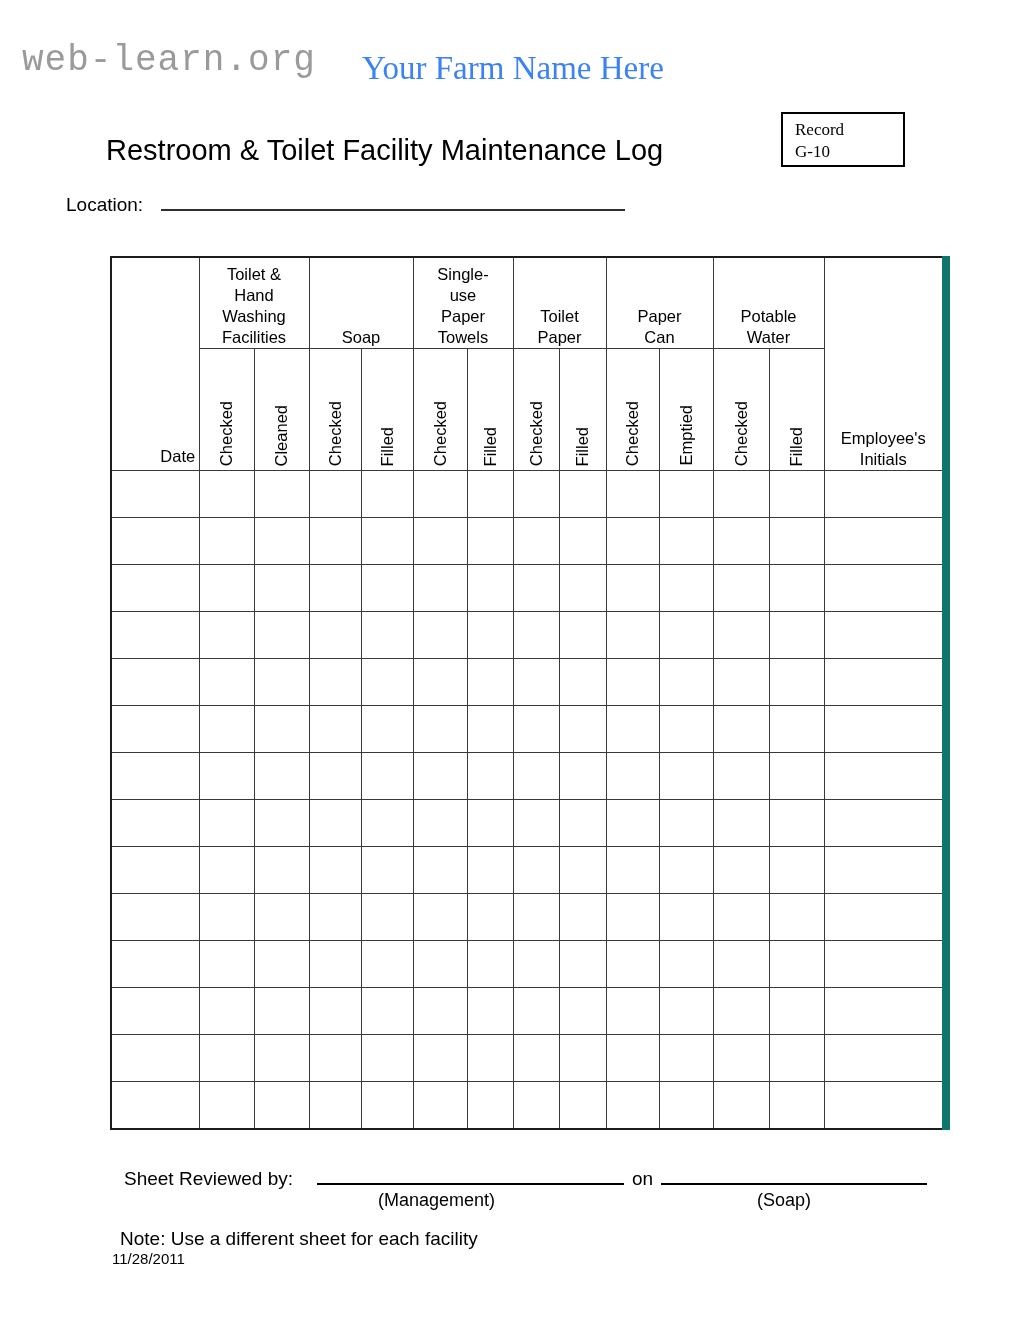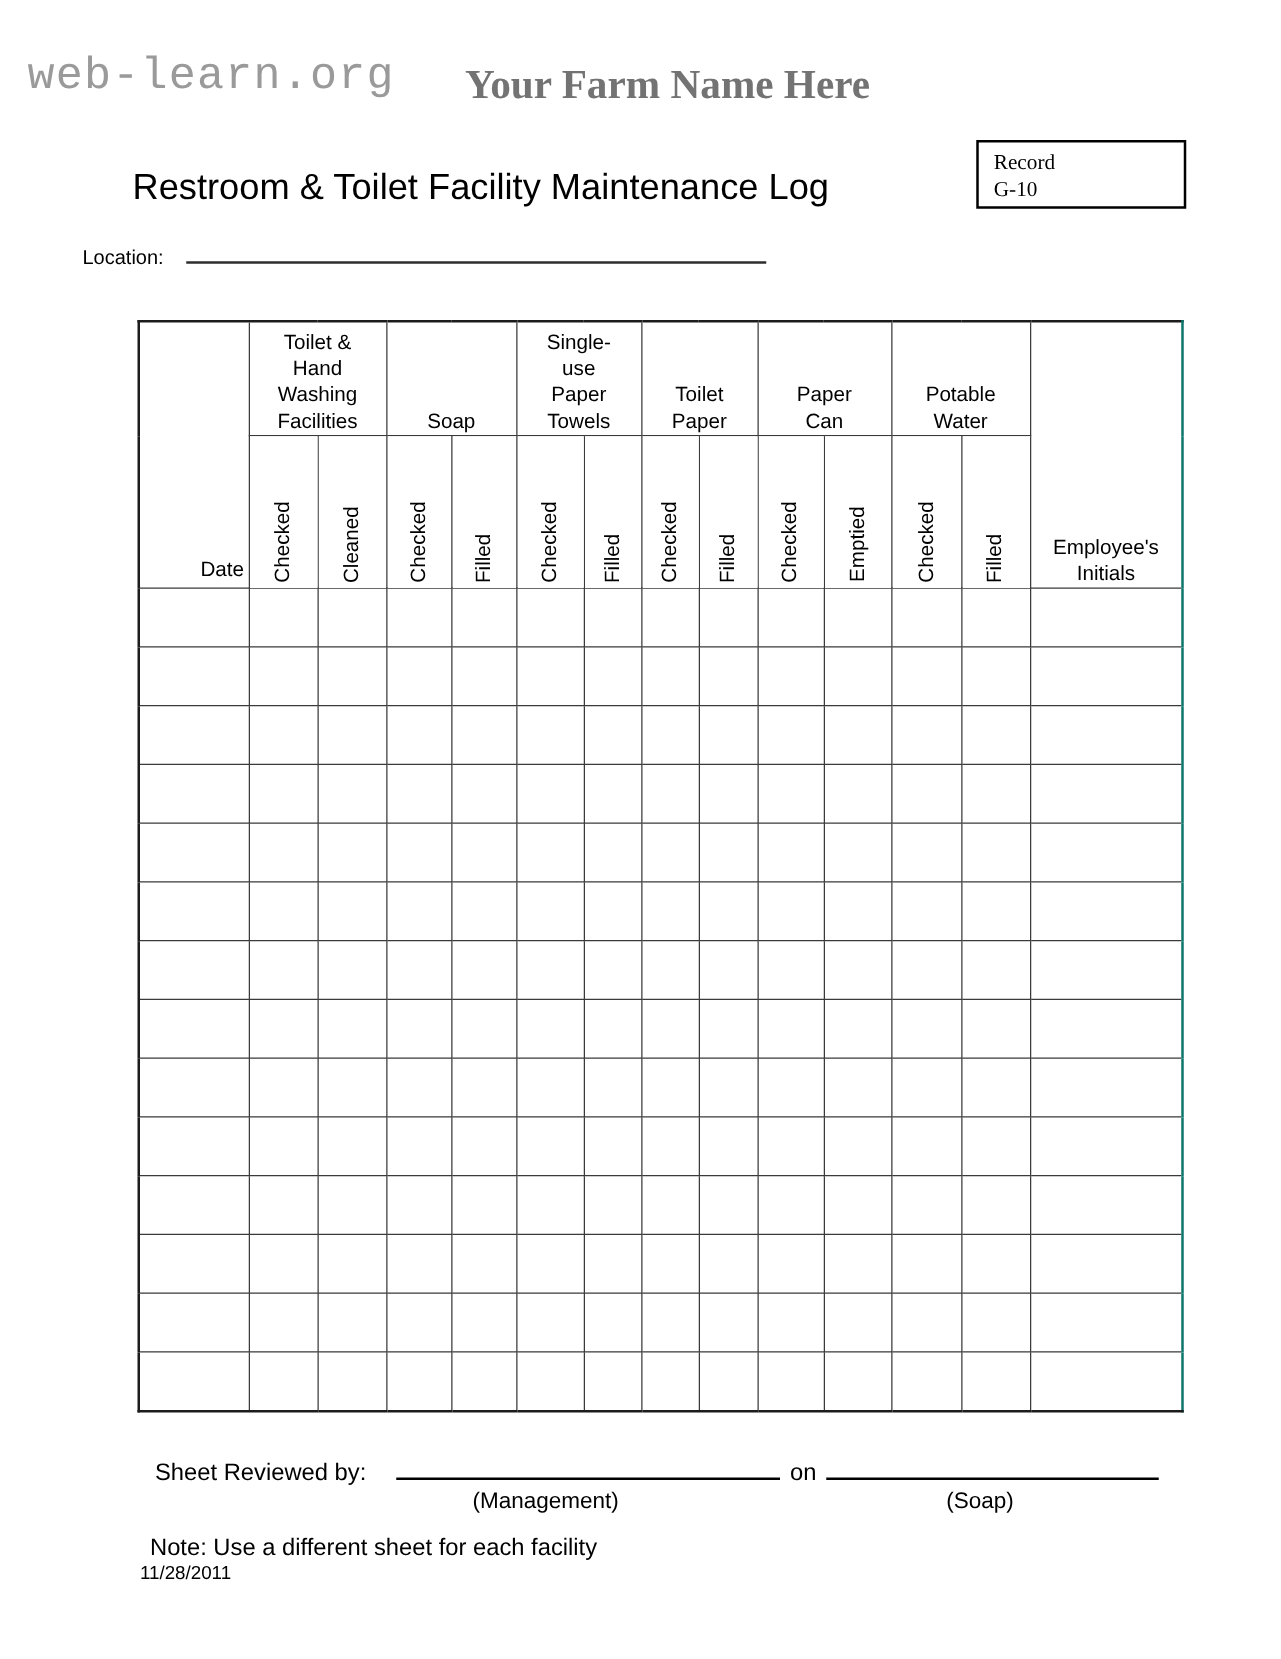--- a/index.html
+++ b/index.html
@@ -24,64 +24,63 @@
     font-family: "Liberation Mono", monospace;
     font-size: 36px;
     letter-spacing: 1px;
     color: #9a9a9a;
     white-space: nowrap;
   }
 
   
   .farm-name {
     position: absolute;
-    left: 372px;
+    left: 362px;
     top: 50px;
     font-family: "Liberation Serif", serif;
     font-size: 33px;
-    color: #737373;
-    white-space: nowrap;
-    font-weight: bold;
+    color: #3b82f6;
+    white-space: nowrap;
   }
 
   
   .doc-title {
     position: absolute;
     left: 62px;
     top: 134px;
     font-size: 29px;
     white-space: nowrap;
     margin-left: 44px;
   }
 
   
   .record-box {
     position: absolute;
     left: 781px;
     top: 112px;
-    width: 168px;
+    width: 124px;
     height: 55px;
     border: 2px solid #000;
     box-sizing: border-box;
     font-family: "Liberation Serif", serif;
     font-size: 17px;
     line-height: 22px;
     padding: 5px 0 0 12px;
     box-sizing: border-box;
   }
   .record-box div { white-space: nowrap; }
 
   
   .location-row {
     position: absolute;
     left: 66px;
     top: 194px;
     display: flex;
     align-items: baseline;
-    font-size: 16px;
+    font-size: 19px;
   }
   .location-label { white-space: nowrap; }
   .location-line {
     display: inline-block;
     width: 464px;
     margin-left: 18px;
     border-bottom: 2px solid #2e2e2e;
     height: 15px;
   }
 
@@ -94,21 +93,21 @@
     table-layout: fixed;
     font-size: 16.5px;
   }
   .log-table td, .log-table th {
     border: 1px solid #3a3a3a;
     padding: 0;
     font-weight: normal;
     background: #fff;
   }
   .log-table .outer-left   { border-left: 2px solid #1c1c1c; }
-  .log-table .outer-right  { border-right: 2px solid #0f766e; }
+  .log-table .outer-right  { border-right: 8px solid #0f766e; }
   .log-table .outer-top    { border-top: 2px solid #1c1c1c; }
   .log-table .outer-bottom { border-bottom: 2px solid #1c1c1c; }
   .grp-edge { border-left: 2px solid #1c1c1c; }
 
   .group-head {
     height: 88px;
     vertical-align: bottom;
     text-align: center;
     line-height: 21px;
     padding-bottom: 2px;

